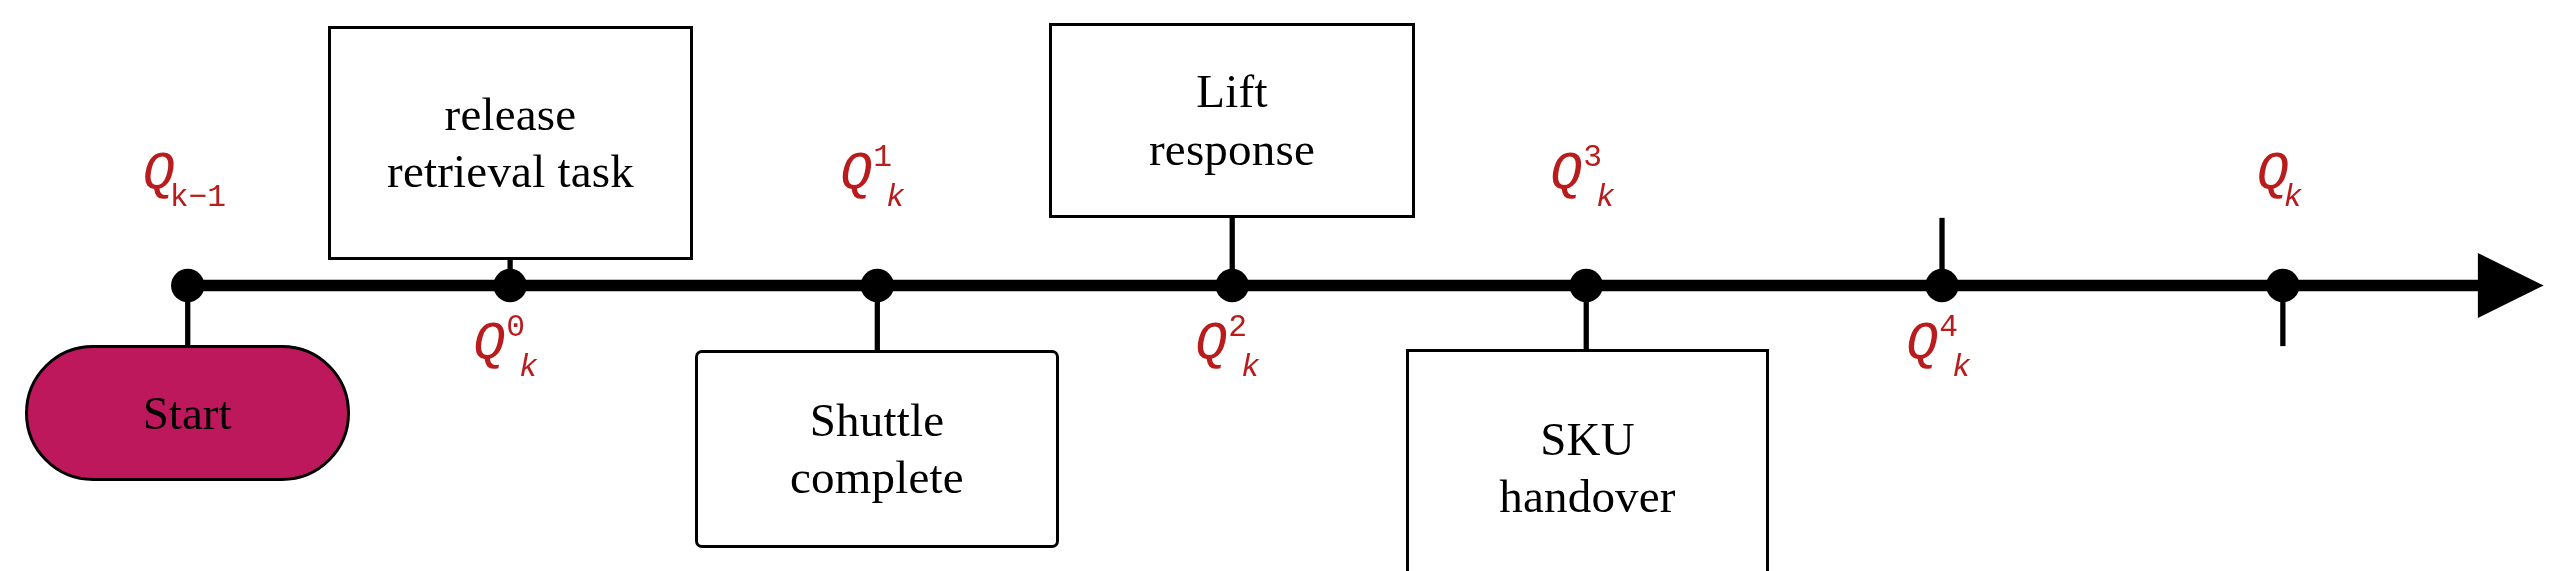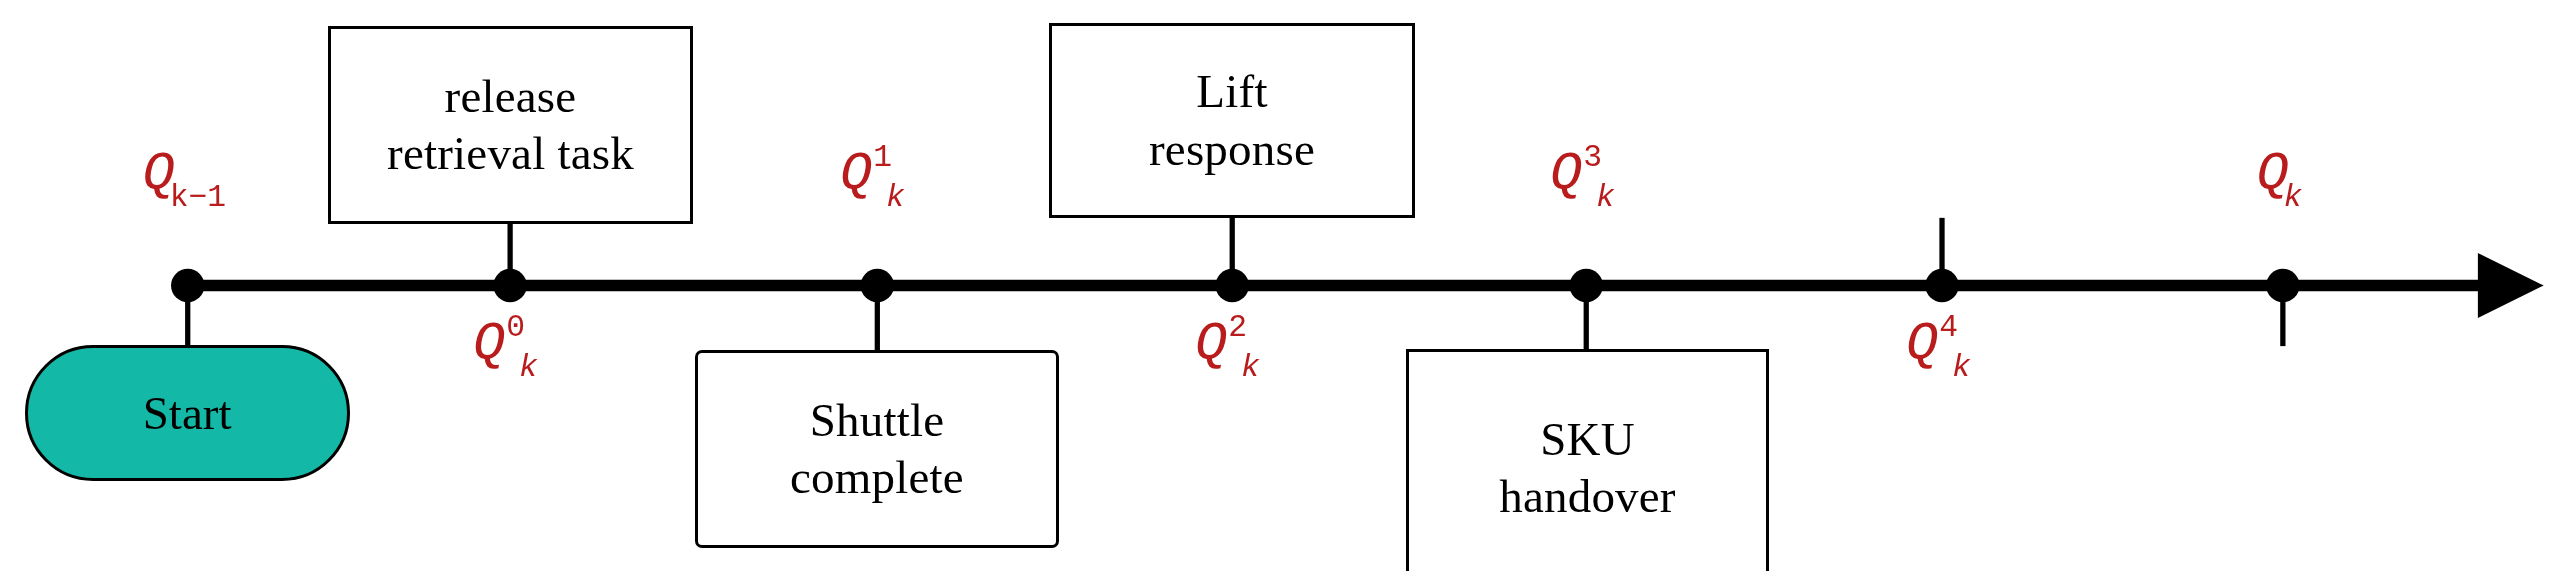--- a/index.html
+++ b/index.html
@@ -37,21 +37,21 @@
     line-height: 1.22;
     letter-spacing: 0.2px;
   }
   .evt-box .ln { display: block; white-space: nowrap; }
 
   
   .cap {
     position: absolute;
     box-sizing: border-box;
     border: 3.5px solid #000000;
-    background: #14b8a6;
+    background: #be185d;
     border-radius: 878px;
     display: flex;
     align-items: center;
     justify-content: center;
     color: #000000;
     font-size: 47px;
   }
 
   
   .qlabel {
@@ -142,21 +142,21 @@
   </div>
 
   <div class="qlabel" style="left:1941px; top:318px;">
     <span class="base">Q</span><span class="sup">4</span><span class="sub">k</span>
   </div>
 
   <div class="qlabel" style="left:2282px; top:148px;">
     <span class="base">Q</span><span class="sub">k</span>
   </div>
 
-  <div class="evt-box" style="left:328px; top:26px; width:365px; height:198px;text-align:right;">
+  <div class="evt-box" style="left:328px; top:26px; width:365px; height:234px;text-align:right;">
     <span class="ln">release</span>
     <span class="ln">retrieval task</span>
   </div>
 
   <div class="evt-box" style="left:695px; top:350px; width:364px; height:198px;border-radius:7px;">
     <span class="ln">Shuttle</span>
     <span class="ln">complete</span>
   </div>
 
   <div class="evt-box" style="left:1049px; top:23px; width:366px; height:195px;">

